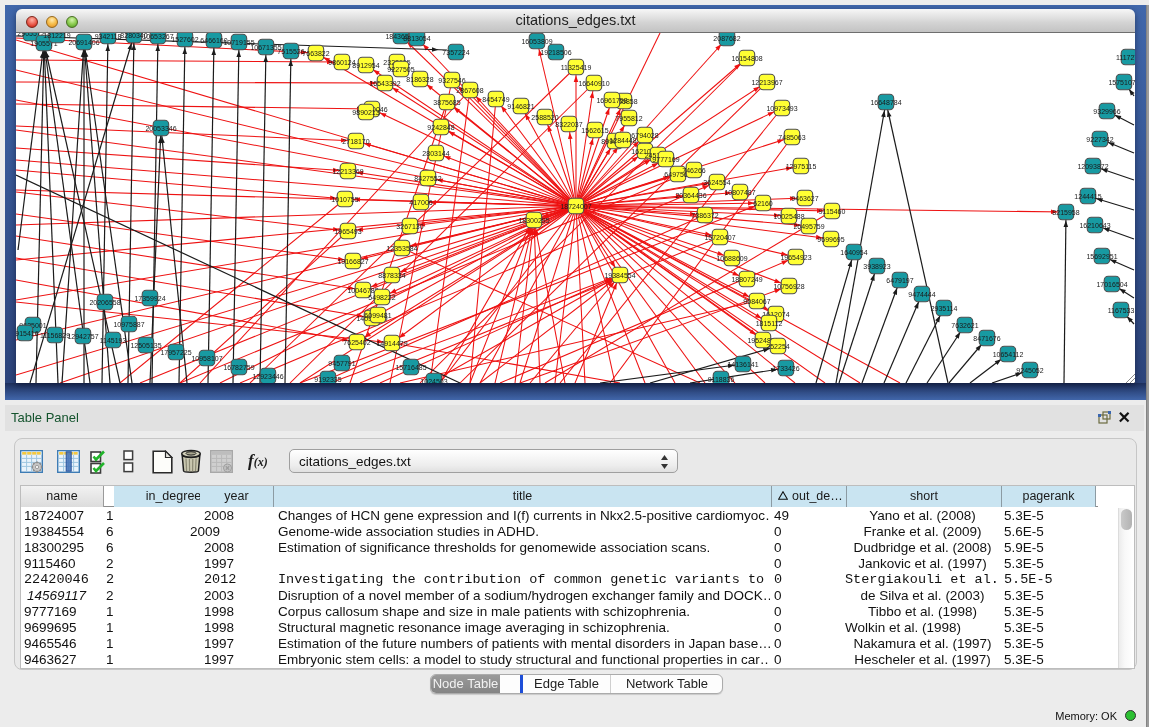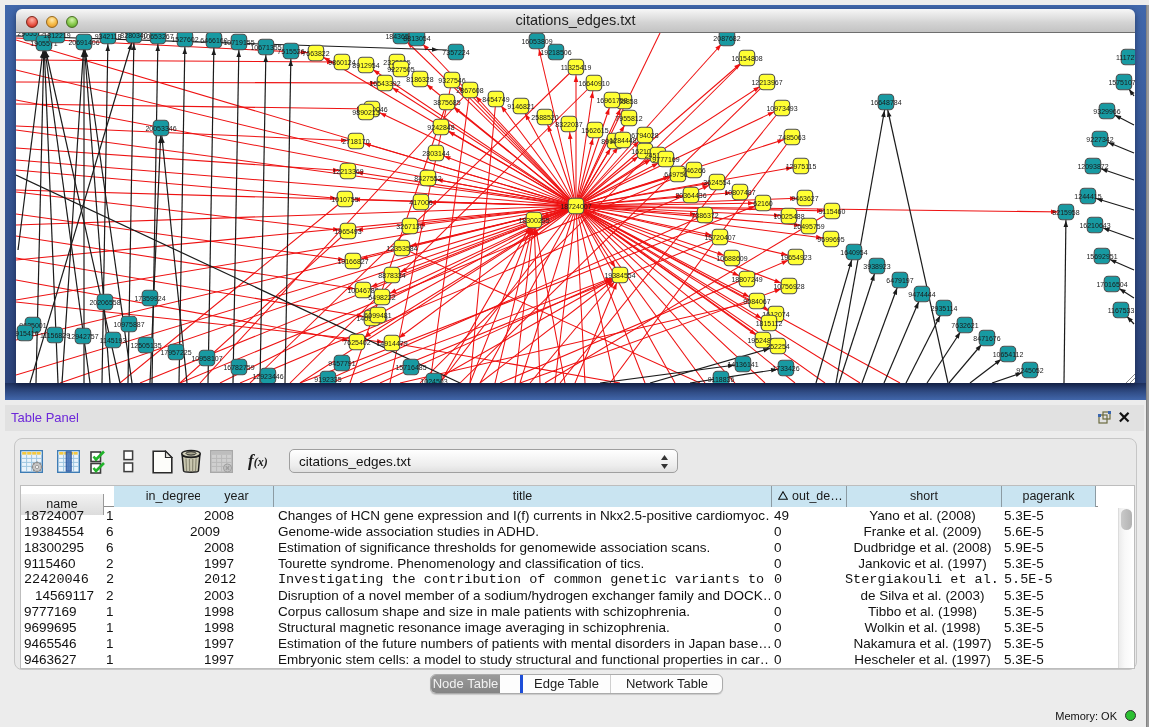--- a/index.html
+++ b/index.html
@@ -34,21 +34,21 @@
 
 
 #rstrip { position:absolute; right:0; top:5px; width:3px; height:722px;
   background:#9b9b9b; border-left:1px solid #848484; }
 
 
 #tablepanel { position:absolute; left:0; top:400px; width:1146px; height:327px;
   background:#ececec; }
 #tpbar { position:absolute; left:5px; top:5px; width:1139px; height:26px;
   background:#e1e1e1; }
-#tpbar .lbl { position:absolute; left:6px; top:5px; font-size:13px; color:#6d28d9; }
+#tpbar .lbl { position:absolute; left:6px; top:5px; font-size:13px; color:#14532d; }
 #tpbar .float-ic { position:absolute; right:33px; top:6px; width:13px; height:13px; }
 #tpbar .close-ic { position:absolute; right:13px; top:3px; font-size:16px; font-weight:bold; color:#111; }
 
 #tcontainer { position:absolute; left:14px; top:38px; width:1123px; height:232px;
   background:#e9e9e9; border:1px solid #c6c6c6; border-radius:8px; }
 
 
 #toolbar { position:absolute; left:0px; top:10px; height:26px; width:1100px; }
 .tbi { position:absolute; top:0; }
 #combo { position:absolute; left:274px; top:0; width:389px; height:24px;
@@ -847,21 +847,21 @@
         <div id="combo">
           <span class="txt">citations_edges.txt</span>
           <svg class="arr" width="11" height="22" viewBox="0 0 11 22">
             <polygon points="5.5,4 9,9 2,9" fill="#333"></polygon>
             <polygon points="5.5,18 9,13 2,13" fill="#333"></polygon>
           </svg>
         </div>
       </div>
       <div id="tbl">
         <div id="thead">
-            <div class="hc gray" style="left:0px;width:83px;margin-top:8px;">name</div>
+            <div class="hc gray" style="left:0px;width:83px;">name</div>
             <div class="hc" style="left:93px;width:120px;">in_degree</div>
             <div class="hc" style="left:179px;width:74px;">year</div>
             <div class="hc" style="left:253px;width:498px;">title</div>
             <div class="hc" style="left:751px;width:75px;text-align:left;"><svg width="10" height="9" style="margin:0 4px 0 6px;vertical-align:0px" viewBox="0 0 11 10">
                 <polygon points="5.5,0.8 10.4,9.2 0.6,9.2" fill="#bfe2f2" stroke="#111" stroke-width="1.2"></polygon>
               </svg>out_de…</div>
             <div class="hc" style="left:826px;width:155px;">short</div>
             <div class="hc" style="left:981px;width:94px;">pagerank</div>
           </div>
         <div class="rows">
@@ -889,36 +889,35 @@
               <span class="c" style="left:183px;width:70px;">2008</span>
               <span class="c" style="left:257px;width:492px;">Estimation of significance thresholds for genomewide association scans.</span>
               <span class="c" style="left:753px;width:71px;">0</span>
               <span class="c" style="left:824px;width:155px;text-align:center;">Dudbridge et al. (2008)</span>
               <span class="c" style="left:983px;width:90px;">5.9E-5</span>
             </div>
             <div class="r" style="top:48px;width:1080px;">
               <span class="c" style="left:3px;width:80px;">9115460</span>
               <span class="c" style="left:85px;width:92px;">2</span>
               <span class="c" style="left:183px;width:70px;">1997</span>
-              <span class="c" style="left:257px;width:492px;">Tourette syndrome. Phenomenology and classification of tics.</span>
               <span class="c" style="left:753px;width:71px;">0</span>
               <span class="c" style="left:824px;width:155px;text-align:center;">Jankovic et al. (1997)</span>
               <span class="c" style="left:983px;width:90px;">5.3E-5</span>
             </div>
             <div class="r" style="top:64px;width:1080px;font-family:Liberation Mono, monospace;">
               <span class="c" style="left:3px;width:80px;">22420046</span>
               <span class="c" style="left:85px;width:92px;">2</span>
               <span class="c" style="left:183px;width:70px;">2012</span>
               <span class="c" style="left:257px;width:492px;">Investigating the contribution of common genetic variants to the risk and pathogen…</span>
               <span class="c" style="left:753px;width:71px;">0</span>
               <span class="c" style="left:824px;width:155px;text-align:center;">Stergiakouli et al. (2012)</span>
               <span class="c" style="left:983px;width:90px;">5.5E-5</span>
             </div>
             <div class="r" style="top:80px;width:1080px;">
-              <span class="c" style="left:14px;width:80px;">14569117</span>
+              <span class="c" style="left:6px;width:80px;font-style:italic;">14569117</span>
               <span class="c" style="left:85px;width:92px;">2</span>
               <span class="c" style="left:183px;width:70px;">2003</span>
               <span class="c" style="left:257px;width:492px;">Disruption of a novel member of a sodium/hydrogen exchanger family and DOCK…</span>
               <span class="c" style="left:753px;width:71px;">0</span>
               <span class="c" style="left:824px;width:155px;text-align:center;">de Silva et al. (2003)</span>
               <span class="c" style="left:983px;width:90px;">5.3E-5</span>
             </div>
             <div class="r" style="top:96px;width:1080px;">
               <span class="c" style="left:3px;width:80px;">9777169</span>
               <span class="c" style="left:85px;width:92px;">1</span>
@@ -927,21 +926,21 @@
               <span class="c" style="left:753px;width:71px;">0</span>
               <span class="c" style="left:824px;width:155px;text-align:center;">Tibbo et al. (1998)</span>
               <span class="c" style="left:983px;width:90px;">5.3E-5</span>
             </div>
             <div class="r" style="top:112px;width:1080px;">
               <span class="c" style="left:3px;width:80px;">9699695</span>
               <span class="c" style="left:85px;width:92px;">1</span>
               <span class="c" style="left:183px;width:70px;">1998</span>
               <span class="c" style="left:257px;width:492px;">Structural magnetic resonance image averaging in schizophrenia.</span>
               <span class="c" style="left:753px;width:71px;">0</span>
-              <span class="c" style="left:824px;width:155px;text-align:center;">Wolkin et al. (1998)</span>
+              <span class="c" style="left:824px;width:155px;">Wolkin et al. (1998)</span>
               <span class="c" style="left:983px;width:90px;">5.3E-5</span>
             </div>
             <div class="r" style="top:128px;width:1080px;">
               <span class="c" style="left:3px;width:80px;">9465546</span>
               <span class="c" style="left:85px;width:92px;">1</span>
               <span class="c" style="left:183px;width:70px;">1997</span>
               <span class="c" style="left:257px;width:492px;">Estimation of the future numbers of patients with mental disorders in Japan base…</span>
               <span class="c" style="left:753px;width:71px;">0</span>
               <span class="c" style="left:824px;width:155px;text-align:center;">Nakamura et al. (1997)</span>
               <span class="c" style="left:983px;width:90px;">5.3E-5</span>

